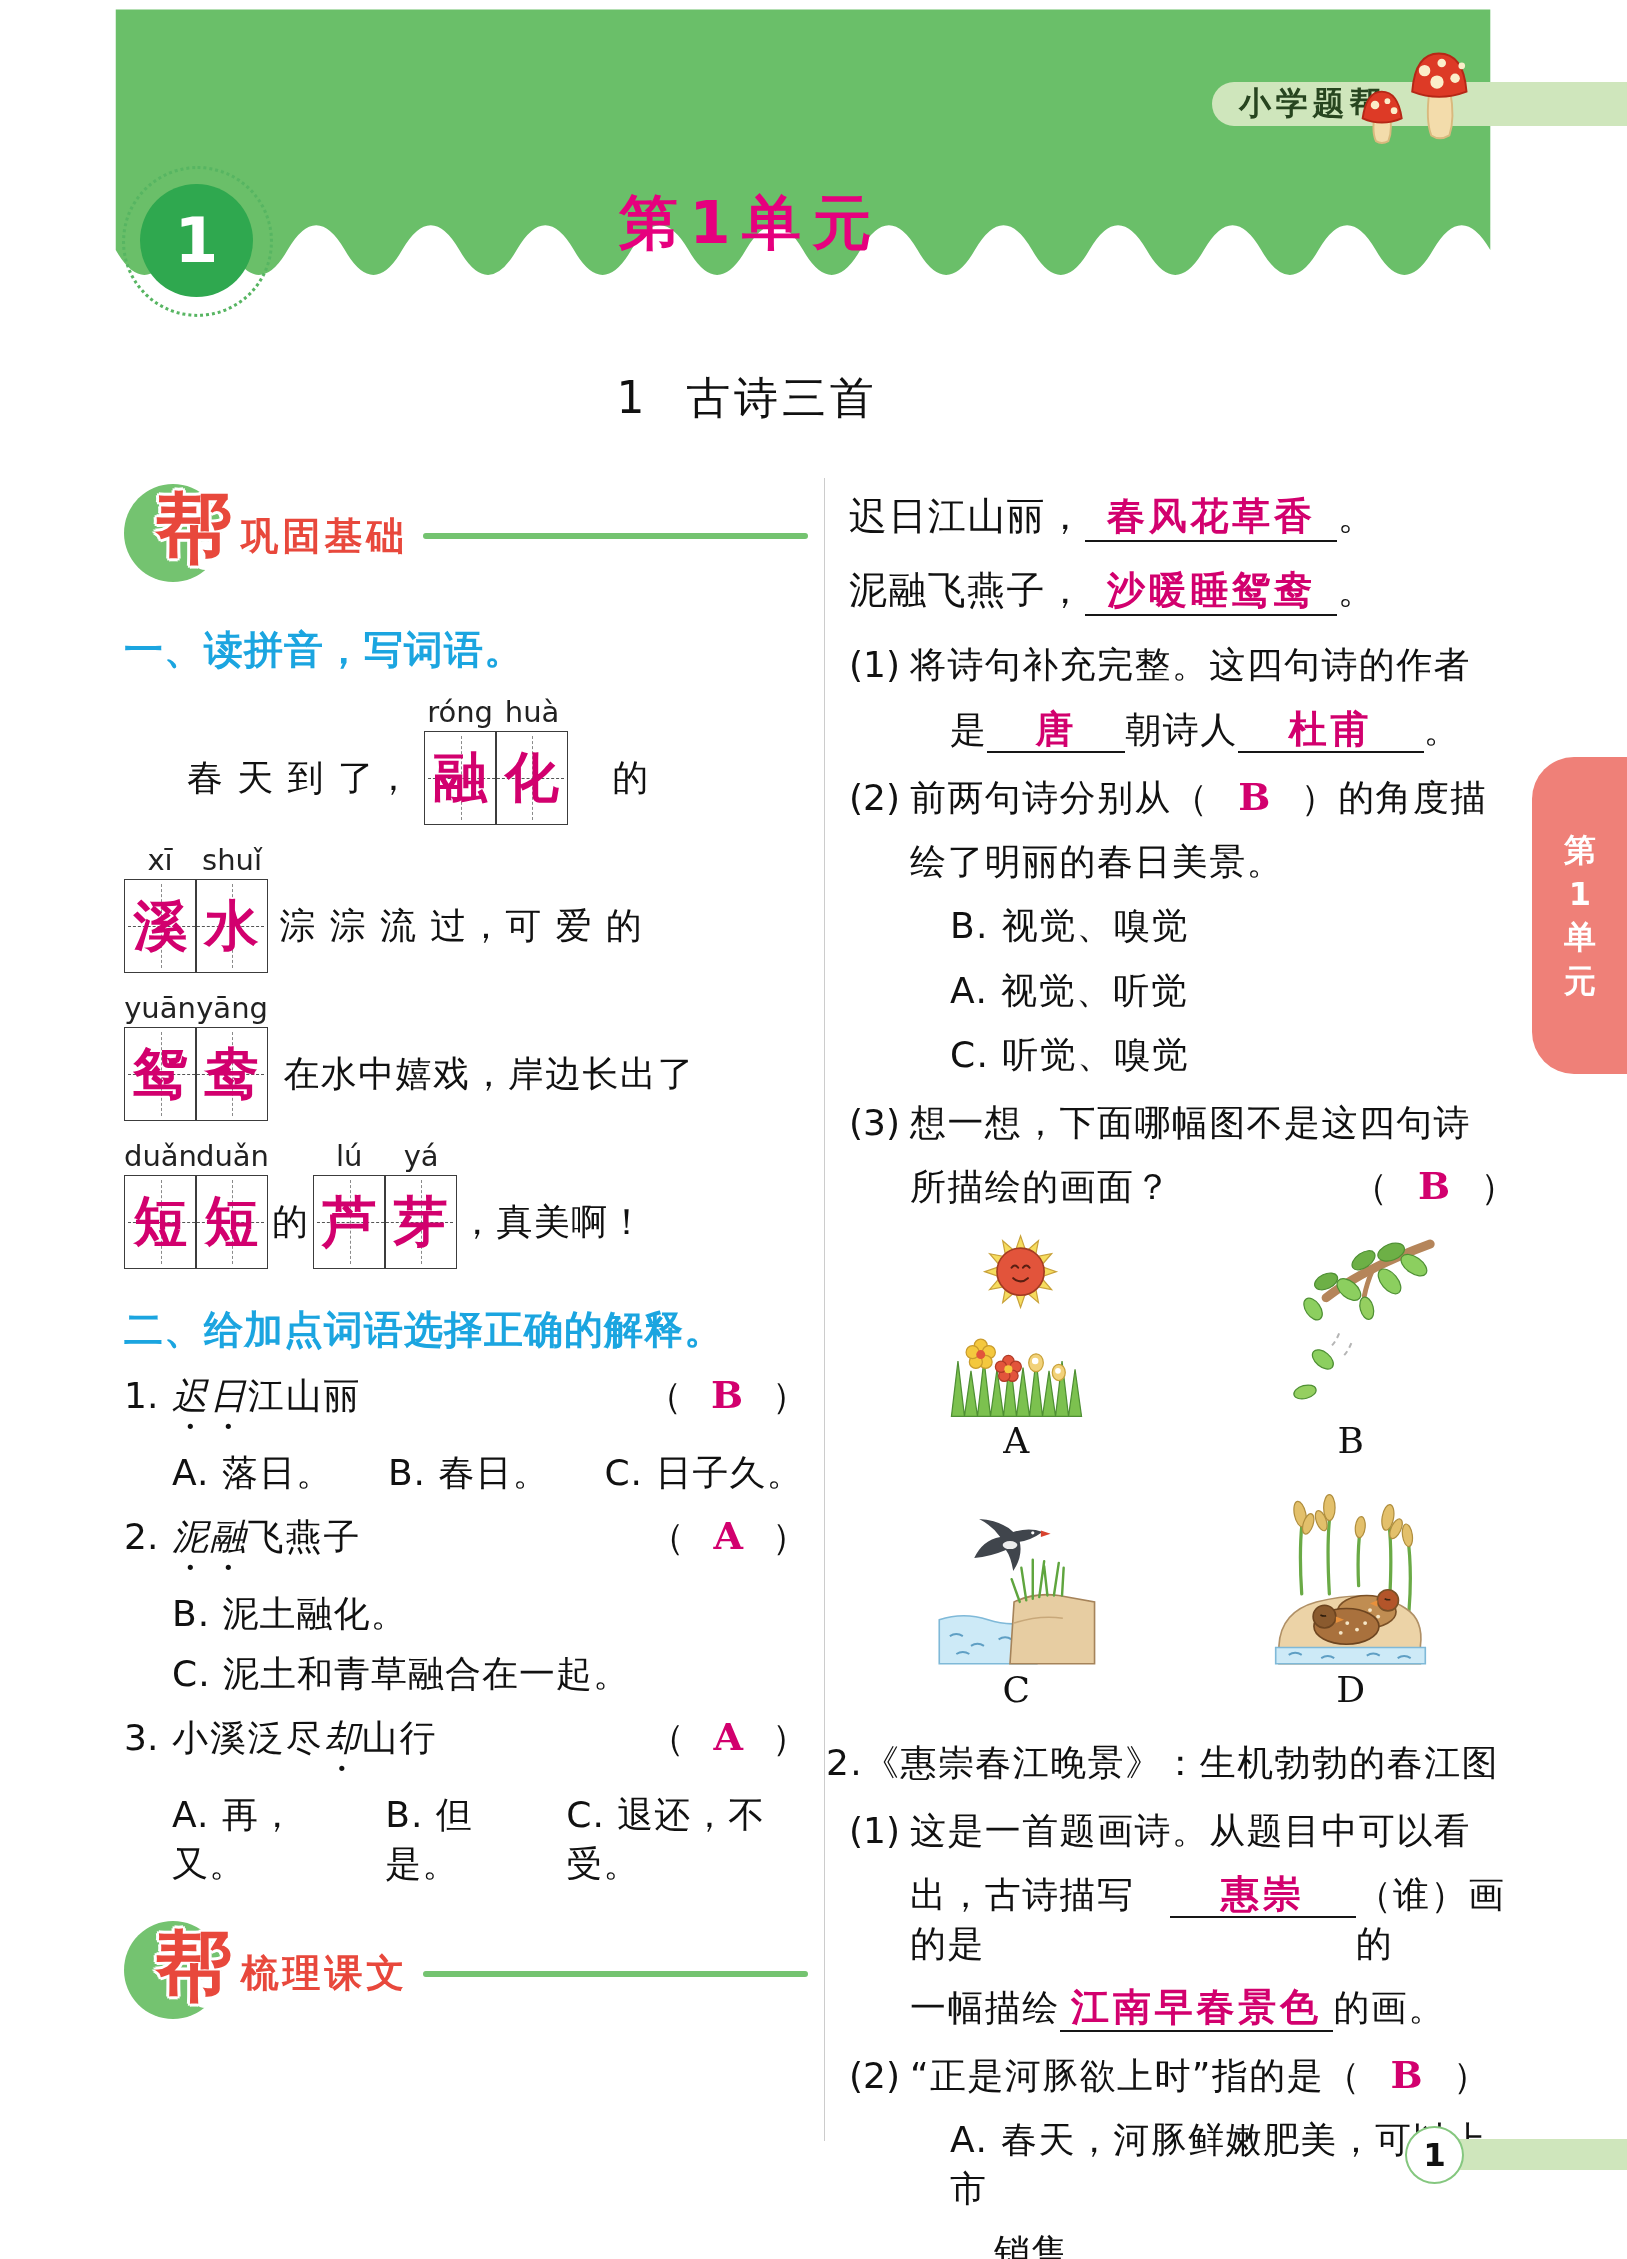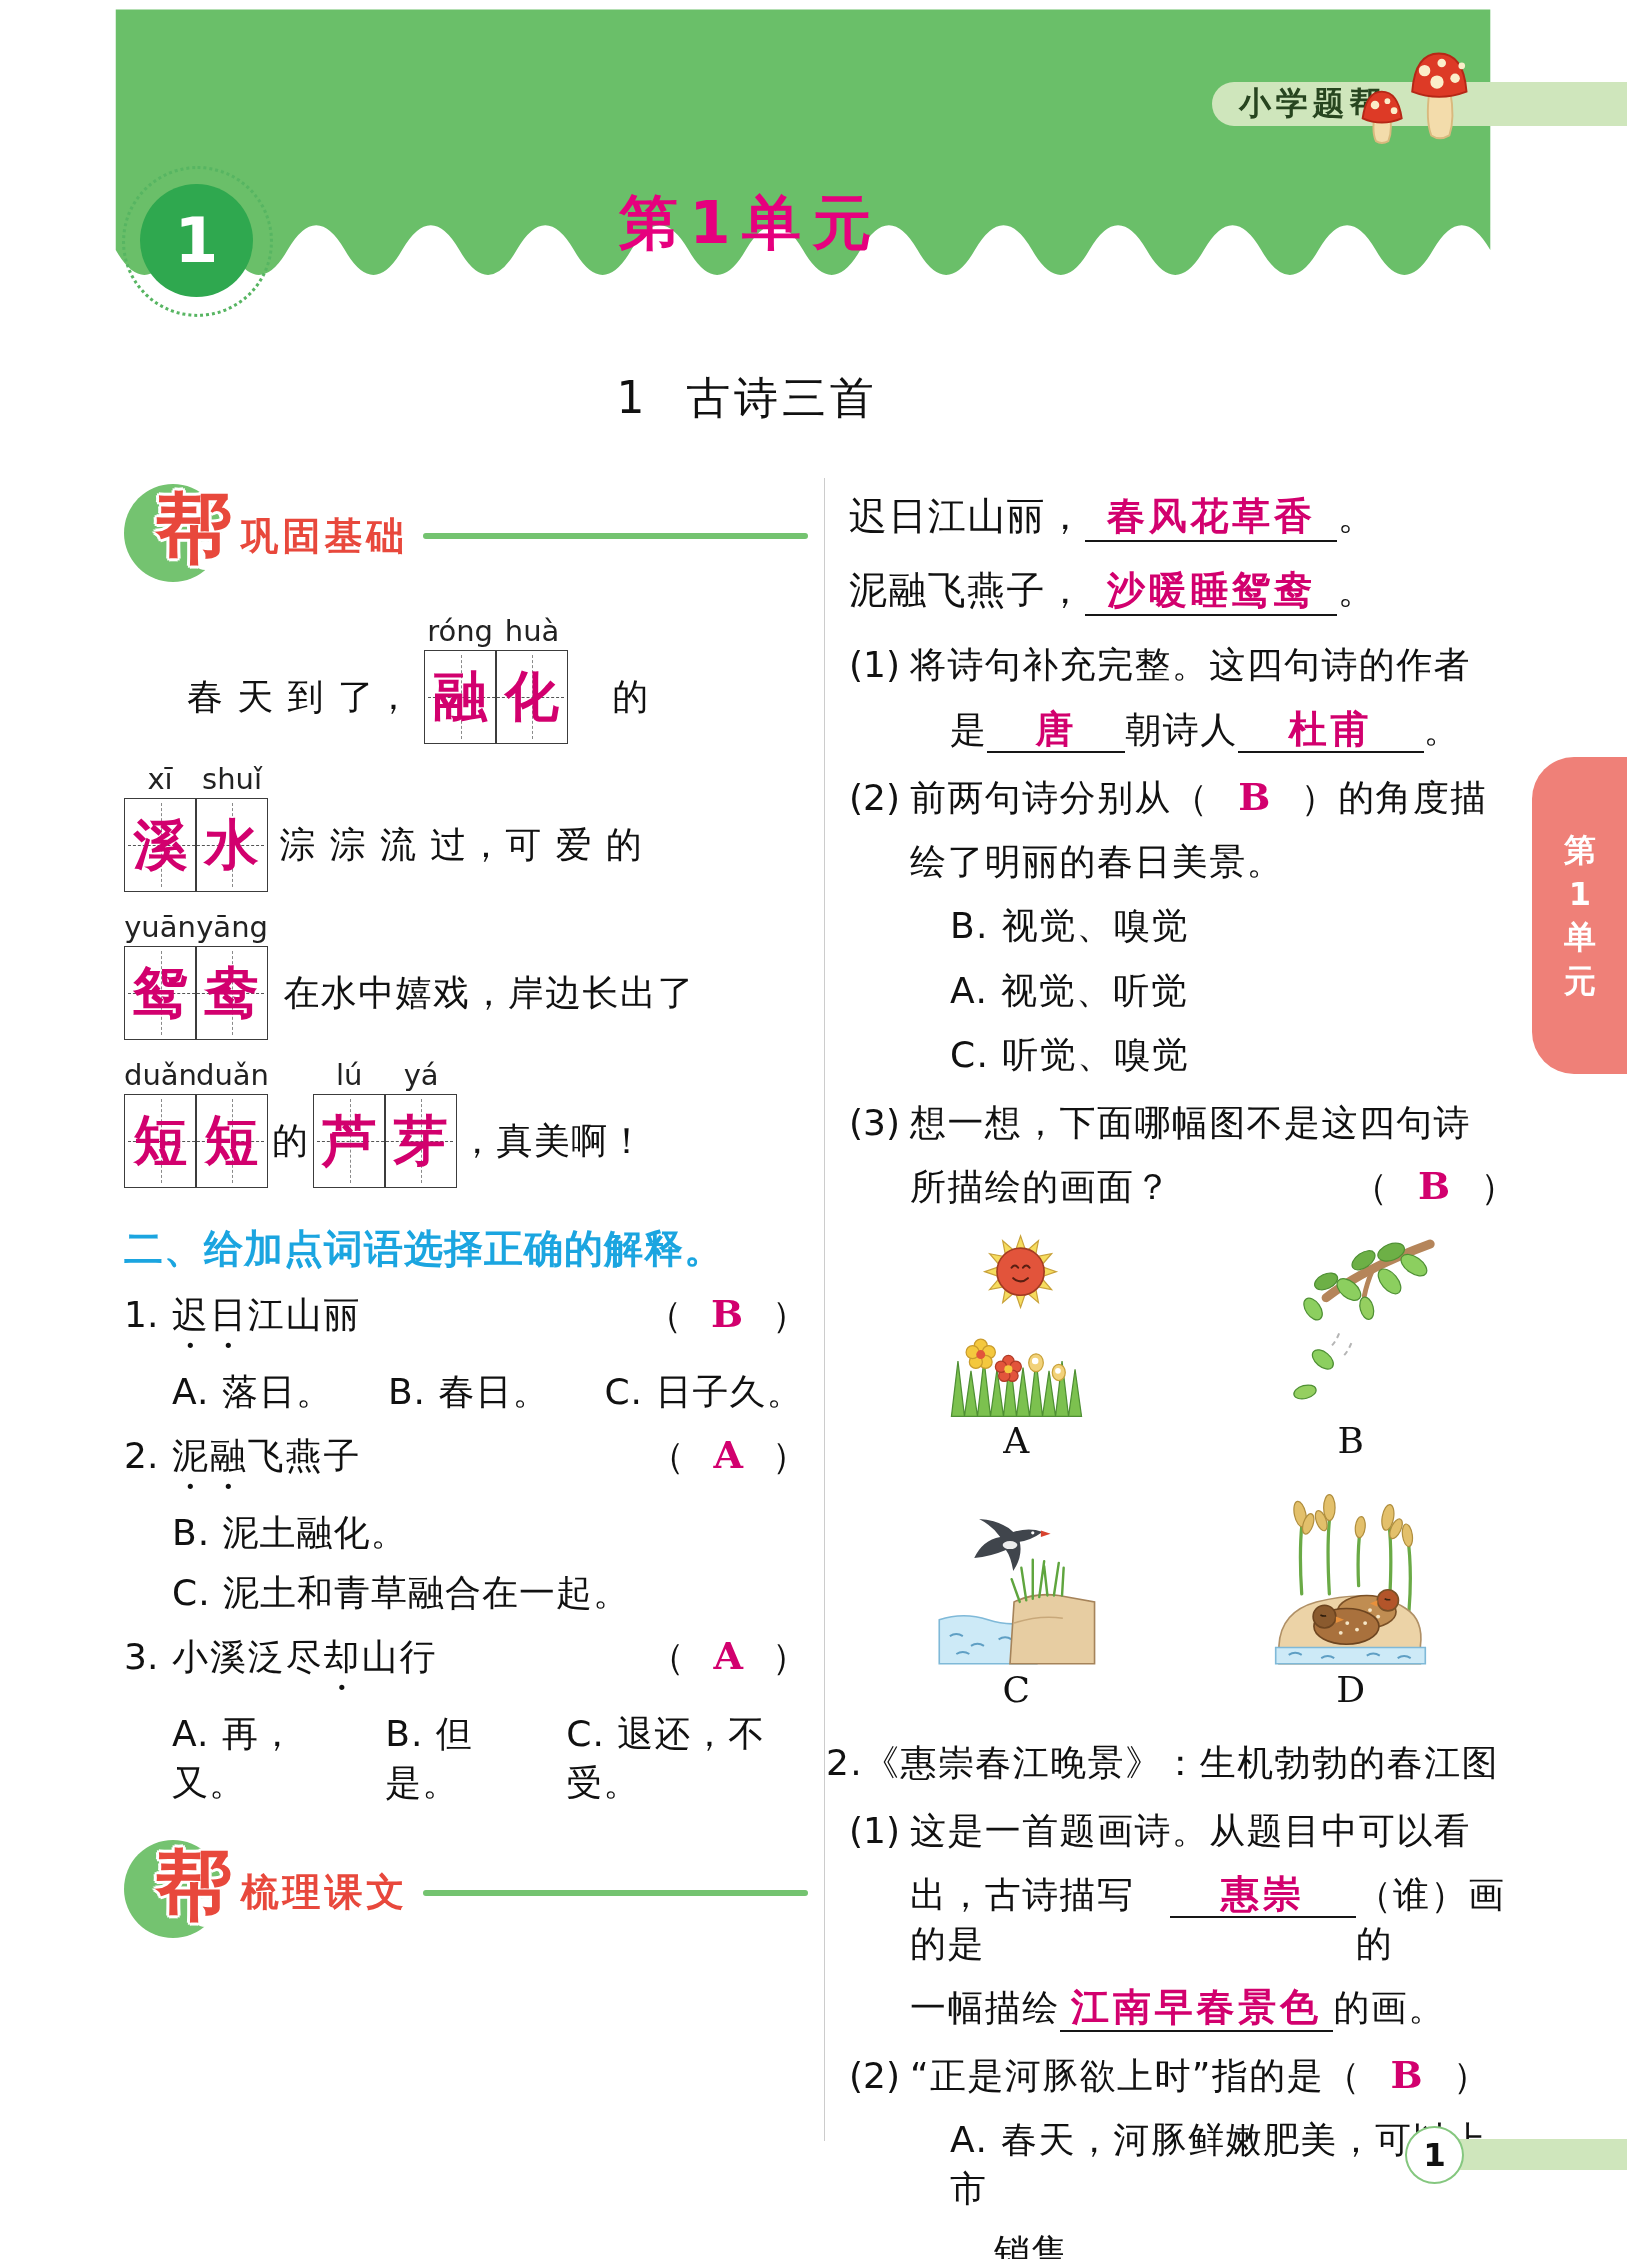--- a/index.html
+++ b/index.html
@@ -59,21 +59,21 @@
   .cell + .cell{margin-left:-1.9px;}
   .cell::before{content:"";position:absolute;left:50%;top:3.8px;bottom:3.8px;border-left:1.9px dashed #8a8a8a;}
   .ans{position:relative;z-index:1;font-family:"DejaVu Serif","Liberation Serif",serif;
        font-size:54px;font-weight:700;color:#d2006e;}
 
   
   .q-stem{display:flex;align-items:baseline;margin-top:15.3px;}
   .q-num{flex:none;width:48px;font-size:36px;}
   .q-text{flex:1;font-size:36px;letter-spacing:1.9px;}
   .em-dots{-webkit-text-emphasis:filled dot #111;text-emphasis:filled dot #111;
-           -webkit-text-emphasis-position:under right;text-emphasis-position:under right;}
+           -webkit-text-emphasis-position:under right;text-emphasis-position:under right;font-style:italic;}
   .parens{flex:none;font-size:36px;}
   .pk{color:#d2006e;font-weight:700;font-family:"DejaVu Serif","Liberation Serif",serif;
       font-size:38px;margin:0 29px;}
   .opt-row{display:flex;padding-left:48px;margin-top:11.5px;gap:55px;font-size:36px;letter-spacing:1px;}
   .opt-line{padding-left:48px;margin-top:11.5px;font-size:36px;letter-spacing:1px;}
 
   
   .poem-line{display:flex;align-items:baseline;font-size:38px;letter-spacing:1.4px;margin-top:13.4px;}
   .blank{display:inline-block;min-width:229px;text-align:center;border-bottom:2.9px solid #161616;
          padding:0 11.5px;line-height:1.2;}
@@ -156,20 +156,21 @@
 
     <div class="badge-row">
       <div class="badge-art">
         <div class="badge-circle"></div>
         <span class="badge-bang">帮</span>
       </div>
       <span class="badge-label">巩固基础</span>
       <span class="badge-line"></span>
     </div>
 
+    <div class="h-blue">一、读拼音，写词语。</div>
 
     <div class="ex1-row">
       <span class="zh lead-indent">春 天 到 了，</span>
       <span class="word-block">
         <span class="pinyin">
             <i>róng</i>
             <i>huà</i>
           </span>
         <span class="cells">
           <b class="cell">

